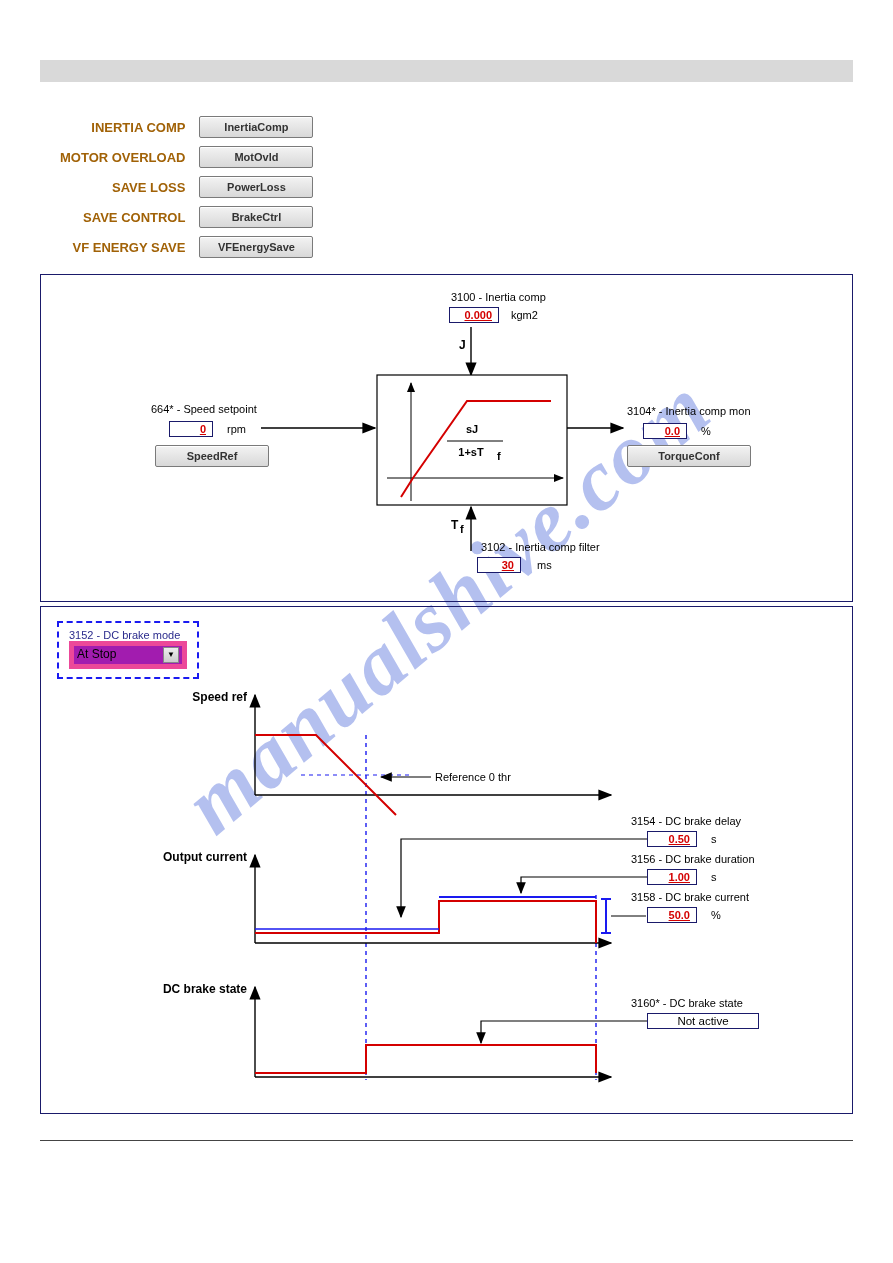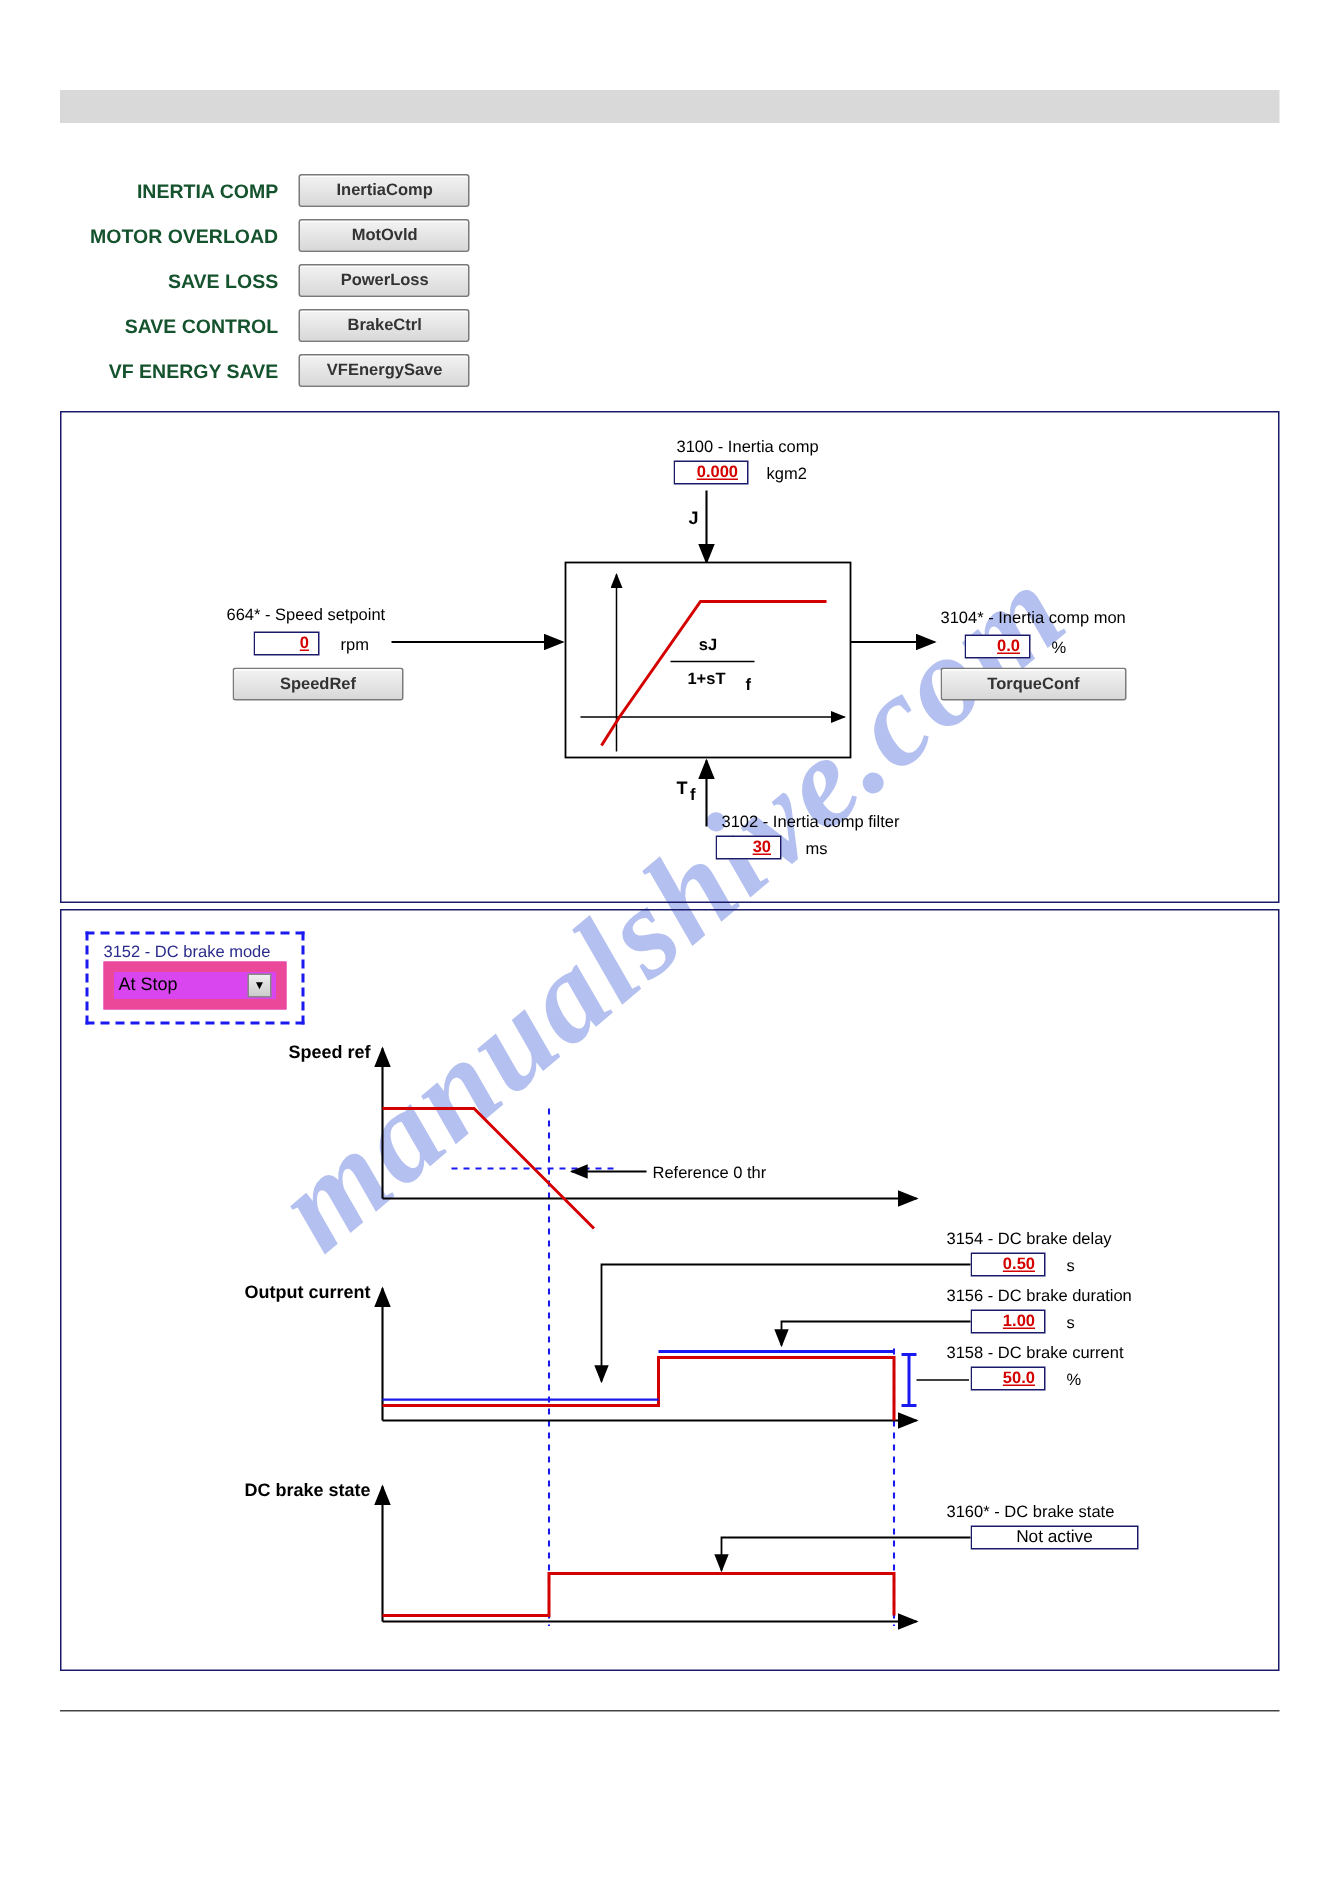--- a/index.html
+++ b/index.html
@@ -22,21 +22,21 @@
   .menu-list {
     display: table;
     border-spacing: 0;
     margin-left: 20px;
     margin-bottom: 12px;
   }
   .menu-row { display: table-row; }
   .menu-label {
     display: table-cell;
     font-weight: bold;
-    color: #14532d;
+    color: #a16207;
     font-size: 13px;
     padding: 6px 10px 6px 0;
     text-align: right;
     vertical-align: middle;
     white-space: nowrap;
   }
   .menu-btn-cell { display: table-cell; padding: 4px 4px; vertical-align: middle; margin-left: 43px; }
   .btn {
     display: inline-block;
     min-width: 96px;
@@ -83,22 +83,22 @@
     text-align: center;
     color: #000;
   }
   .dashed-box {
     border: 2px dashed #1a1af0;
     padding: 6px 10px 8px 10px;
     display: inline-block;
   }
   .dropdown {
     display: inline-block;
-    border: 7px solid #ec4899;
-    background: #d946ef;
+    border: 5px solid #ec4899;
+    background: #a21caf;
     font-size: 12px;
     padding: 1px 3px;
     min-width: 102px;
   }
   .dropdown .dd-arrow {
     display: inline-block;
     float: right;
     width: 14px; height: 14px;
     background: linear-gradient(to bottom,#eee,#ccc);
     border: 1px solid #888;

